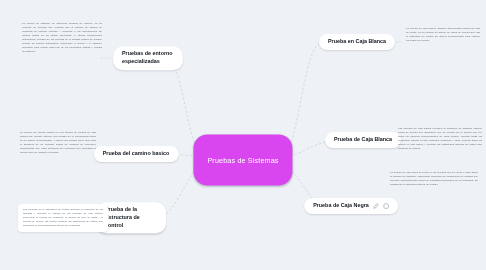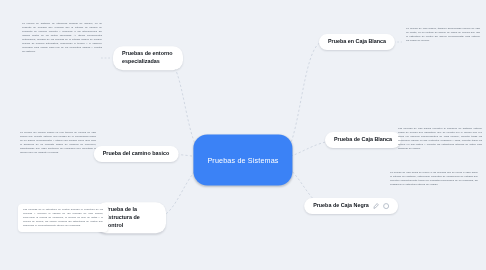--- a/index.html
+++ b/index.html
@@ -26,21 +26,21 @@
     width: 486px;
     height: 270px;
   }
 
   
   .root-node {
     position: absolute;
     left: 243px;
     top: 160px;
     transform: translate(-50%, -50%);
-    background: #3b82f6;
+    background: #d946ef;
     color: #ffffff;
     border-radius: 14px;
     padding: 21px 14px;
     font-size: 7.2px;
     letter-spacing: 0.15px;
     white-space: nowrap;
     box-shadow: 0 1px 2px rgba(20,28,45,0.22);
   }
 
   

